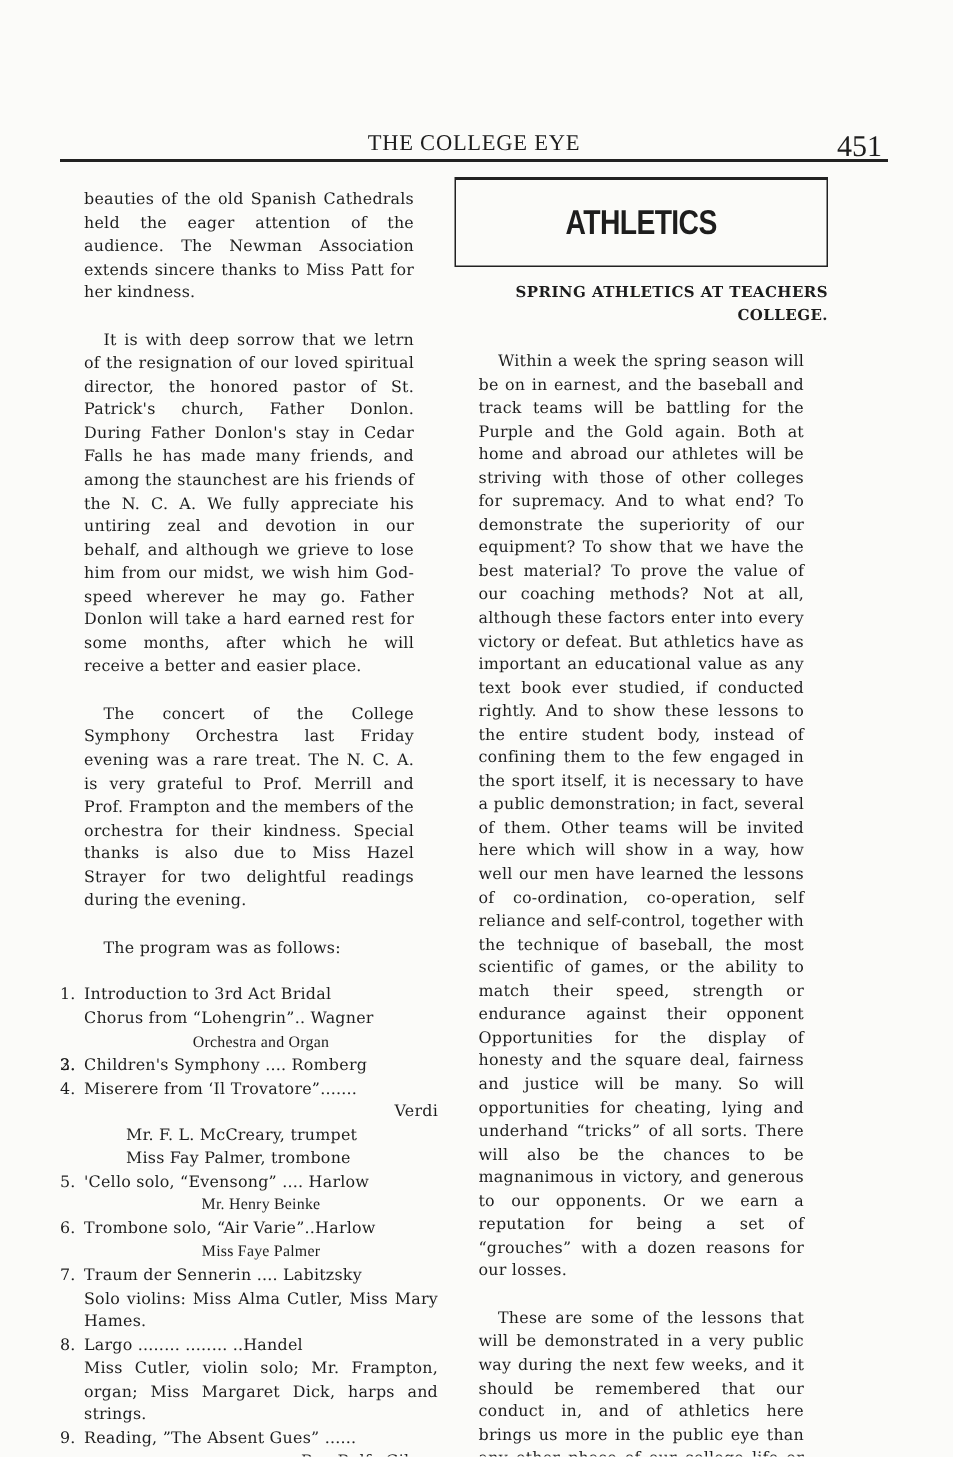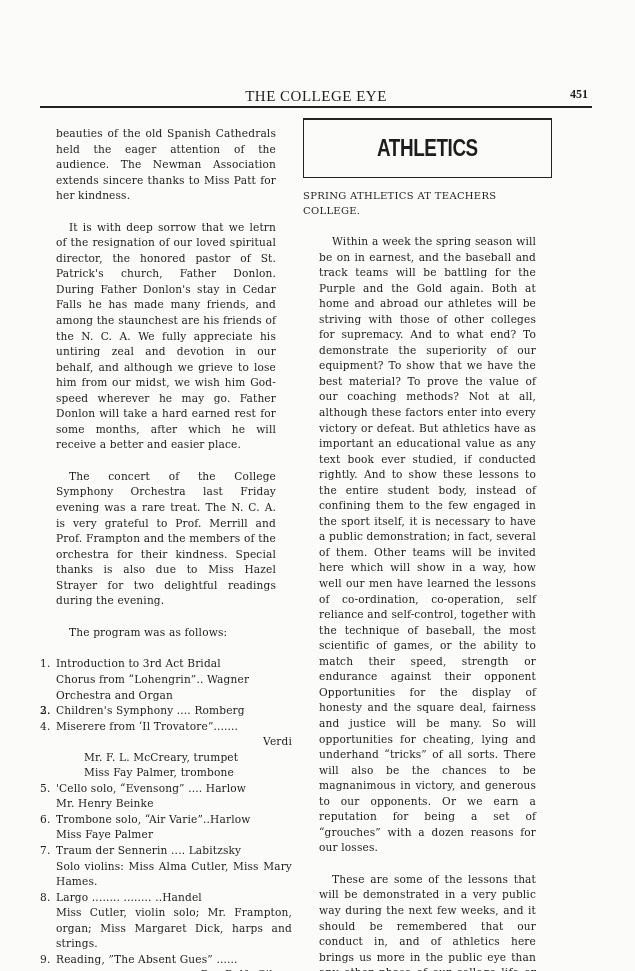--- a/index.html
+++ b/index.html
@@ -12,21 +12,21 @@
   }
   .header {
     position: absolute; left: 40px; top: 88px; width: 552px; height: 22px;
   }
   .header .title {
     position: absolute; left: 0; right: 0; top: 0; text-align: center;
     font-family: "Liberation Serif", serif; font-size: 15px; letter-spacing: 0.5px;
   }
   .header .pageno {
     position: absolute; right: 4px; top: -1px;
-    font-family: "Liberation Serif", serif; font-weight: bold; font-size: 12px;
+    font-family: "Liberation Serif", serif; font-weight: normal; font-size: 20px;
   }
   .header .rule {
     position: absolute; left: 0; right: 0; top: 18px; height: 1.5px; background: #222;
   }
   .col {
     position: absolute; top: 110px;
     font-size: 10.6px; line-height: 15.55px;
     text-align: justify; letter-spacing: 0.15px;
   }
   .col-left { left: 40px; width: 252px; }
@@ -37,27 +37,27 @@
   .athletics-box {
     margin-top: 8px; margin-bottom: 10px; width: 247px; height: 57px;
     border: 1.5px solid #222; border-top-width: 2.5px;
     display: flex; align-items: center; justify-content: center;
   }
   .athletics-box span {
     font-family: "Liberation Sans", sans-serif; font-weight: bold;
     font-size: 23px; letter-spacing: -0.5px; transform: scaleX(0.82); display: inline-block;
   }
   .article-head {
-    text-align: left; font-weight: normal; font-size: 10px; letter-spacing: 0.3px;
+    text-align: right; font-weight: bold; font-size: 10px; letter-spacing: 0.3px;
     line-height: 15px; margin-bottom: 4px;
   }
   .prog-item { position: relative; padding-left: 16px; text-align: justify; }
   .prog-item .num { position: absolute; left: 0; top: 0; }
   .prog-item .num.wide { left: -7px; font-style: italic; }
-  .center { text-align: left; }
+  .center { text-align: center; font-family: Liberation Serif, serif; }
   .right { text-align: right; }
   .performer { padding-left: 28px; }
 </style>
 </head>
 <body>
 
 <div class="header">
   <div class="title">THE COLLEGE EYE</div>
   <div class="pageno">451</div>
   <div class="rule"></div>

